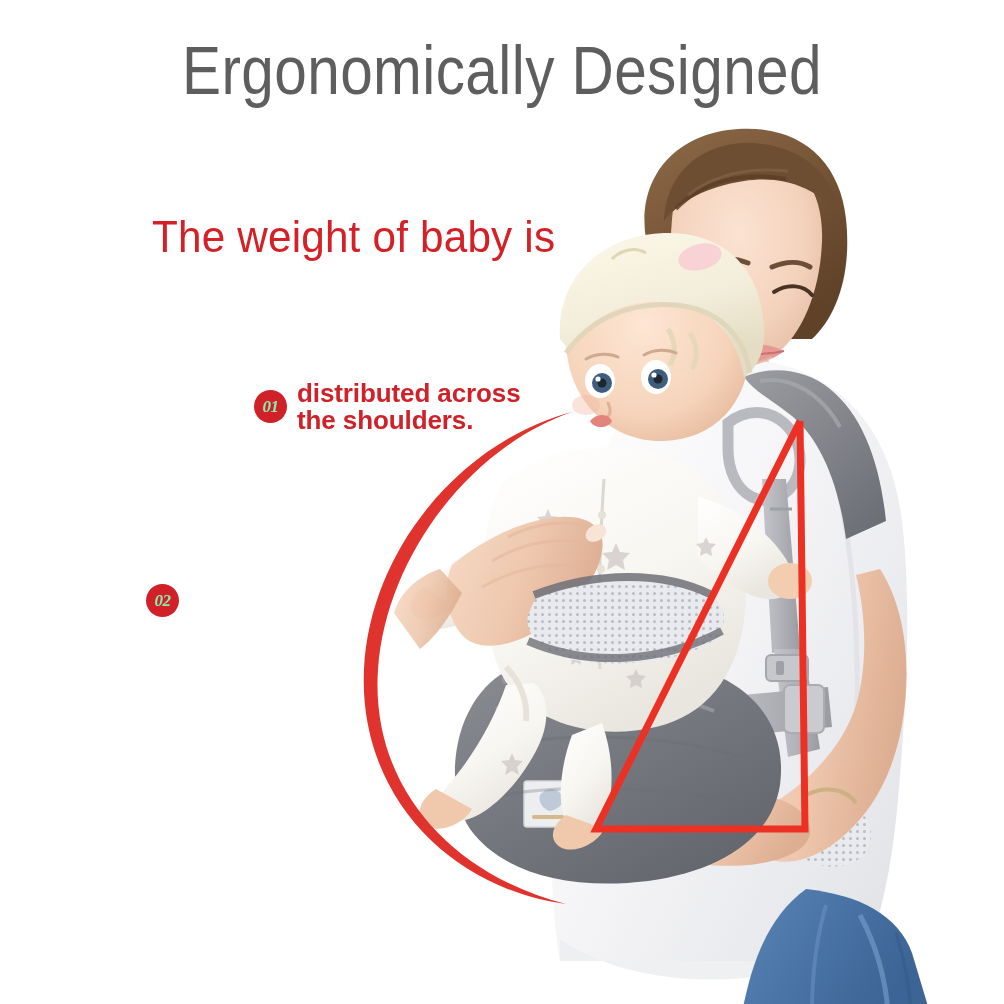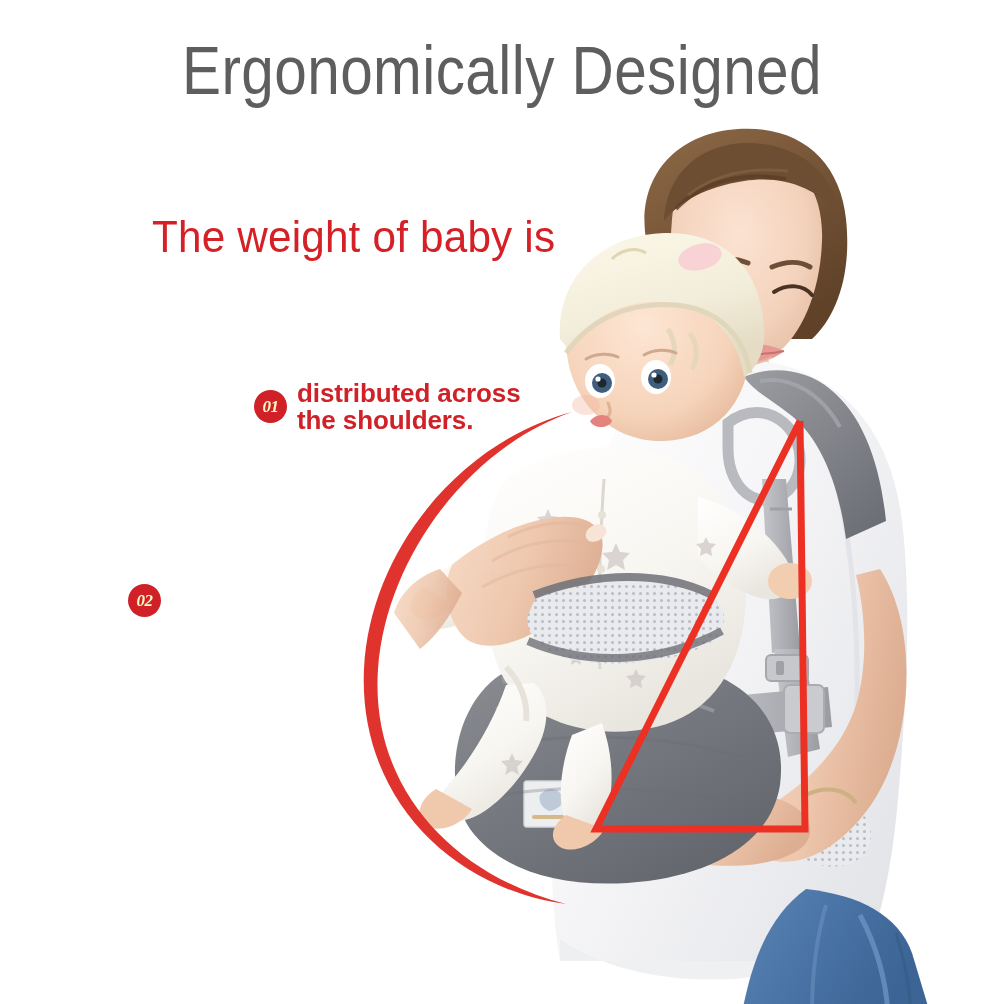--- a/index.html
+++ b/index.html
@@ -60,40 +60,40 @@
     position: absolute;
     display: flex;
     align-items: center;
     gap: 10px;
   }
   .badge {
     width: 33px;
     height: 33px;
     border-radius: 50%;
     background: #cf2127;
-    color: #fef9c3;
+    color: #86efac;
     font-family: "Liberation Serif", serif;
     font-style: italic;
     font-weight: 700;
     font-size: 17px;
     line-height: 33px;
     text-align: center;
     flex: 0 0 auto;
     letter-spacing: -0.4px;
   }
   .calltext {
     color: #cf2127;
     font-size: 26px;
     font-weight: 700;
     line-height: 1.03;
     white-space: pre-line;
     letter-spacing: -0.1px;
   }
   #callout-1 { left: 254px; top: 371px; }
-  #callout-2 { left: 128px; top: 575px; }
+  #callout-2 { left: 146px; top: 575px; }
   #callout-3 { left: 140px; top: 801px; }
 </style>
 </head>
 <body>
 
 <div id="stage">
 
   <svg id="photo" viewBox="0 0 1004 1004">
     <defs>
       <radialGradient id="gFace" cx="45%" cy="38%" r="68%">

